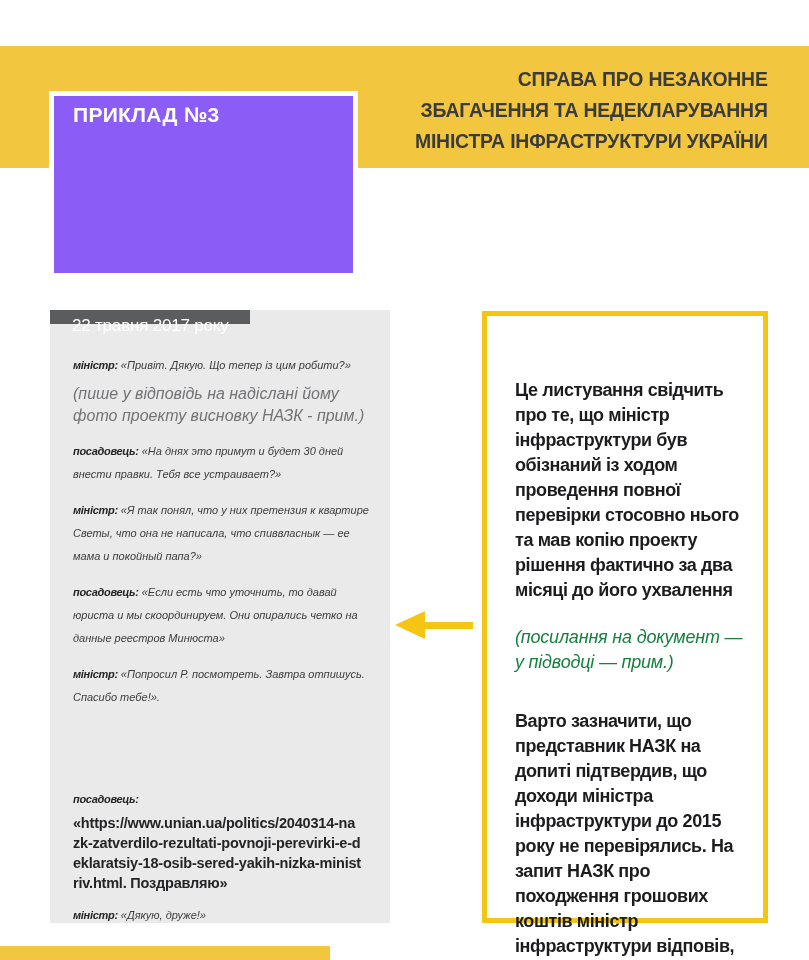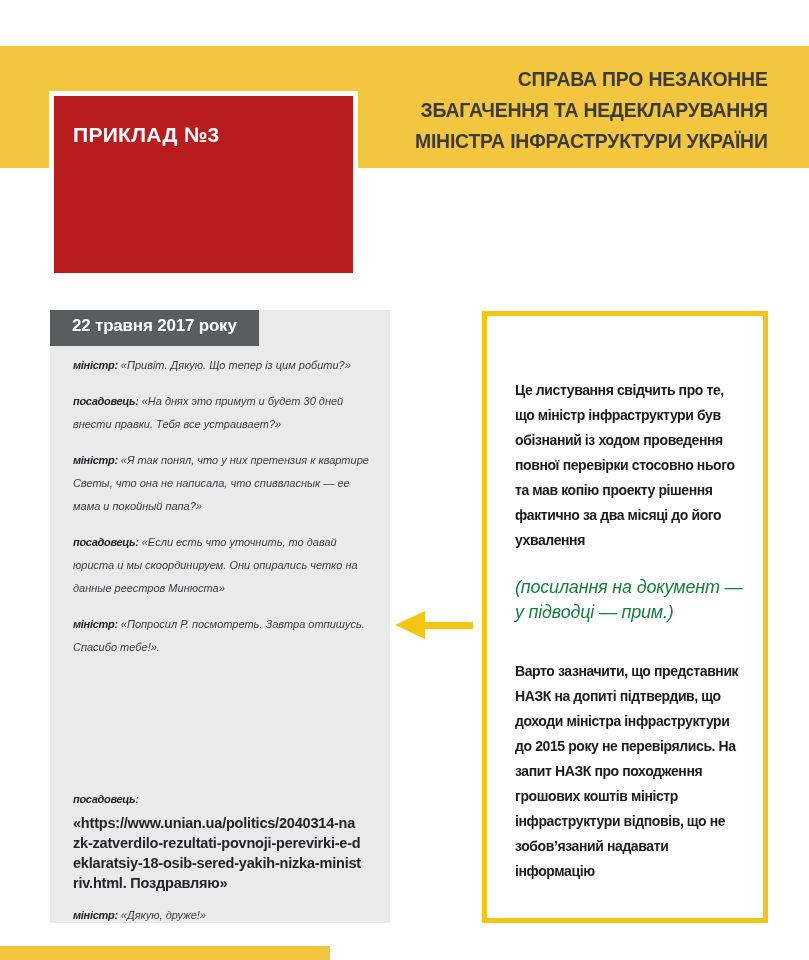--- a/index.html
+++ b/index.html
@@ -15,32 +15,32 @@
   .case-title {
     position:absolute; top:64px; right:41px; text-align:right;
     font-weight:bold; font-size:20px; line-height:31px; color:#3B3B3B;
     white-space:pre-line; letter-spacing:-0.2px;
     transform:scaleX(0.97); transform-origin:right center;
   }
 
   
   .example-box {
     position:absolute; left:49px; top:91px; width:309px; height:187px;
-    box-sizing:border-box; background:#b91c1c; border:5px solid #ffffff;
-    padding:27px 17px 0 19px; color:#ffffff;
+    box-sizing:border-box; background:#8b5cf6; border:5px solid #ffffff;
+    padding:7px 17px 0 19px; color:#ffffff;
   }
   .example-title { font-size:21px; font-weight:bold; letter-spacing:0.3px; }
   .example-desc  { margin-top:15px; font-size:15px; font-weight:bold; line-height:20px; letter-spacing:-0.2px; }
 
   
   .chat { position:absolute; left:50px; top:310px; width:340px; height:613px; background:#EAEAEB; }
   .date-badge {
-    position:absolute; left:0; height:36px; line-height:32px;
+    position:absolute; left:0; height:14px; line-height:32px;
     display:inline-block; padding:0 22px; box-sizing:border-box;
-    background:#5B5C5E; color:#ffffff; font-weight:bold; font-size:17px; letter-spacing:-0.2px;
+    background:#5B5C5E; color:#ffffff; font-weight:normal; font-size:17px; letter-spacing:-0.2px;
     white-space:nowrap;
   }
   .date-badge.first  { top:0; }
   .date-badge.second { top:430px; }
   .msgs  { position:absolute; left:23px; right:16px; }
   .msgs.first  { top:44px; }
   .msgs.second { top:478px; }
   .msg { margin:0 0 13px 0; font-size:11px; line-height:23px; color:#3C3C3E;font-style:italic; }
   .msg .speaker { font-weight:bold; color:#242426; letter-spacing:-0.3px; }
   .note { font-style:italic; color:#737376; font-size:16px; line-height:22px; margin:-7px 0 13px 0; }
@@ -49,21 +49,21 @@
     color:#242426; word-break:break-all; margin:1px 12px 11px 0;
   }
 
   
   .comment-box {
     position:absolute; left:482px; top:311px; width:286px; height:612px;
     box-sizing:border-box; background:#ffffff; border:5px solid #F5C513;
     padding:62px 20px 0 28px;
   }
   .comment-p {
-    margin:0; font-weight:bold; font-size:14px; line-height:25px;
+    margin:0; font-weight:bold; font-size:18px; line-height:25px;
     letter-spacing:-0.4px; color:#1C1C1E;
   }
   .comment-note {
     margin:22px 0 0 0; font-style:italic; font-weight:normal;
     font-size:18px; line-height:25px; letter-spacing:-0.2px; color:#15803d;
   }
   .comment-p.second { margin-top:34px; }
 
   
   .arrow { position:absolute; left:395px; top:611px; width:78px; height:28px; }
@@ -87,20 +87,21 @@
 
   <div class="example-box">
     <div class="example-title">ПРИКЛАД №3</div>
   </div>
 
   <div class="chat">
     <div class="date-badge first">22 травня 2017 року</div>
 
     <div class="msgs first">
       <p class="msg"><span class="speaker">міністр:</span> <span>«Привіт. Дякую. Що тепер із цим робити?»</span></p>
+      <p class="note">(пише у відповідь на надіслані йому фото проекту висновку НАЗК - прим.)</p>
       <p class="msg"><span class="speaker">посадовець:</span> <span>«На днях это примут и будет 30 дней внести правки. Тебя все устраивает?»</span></p>
       <p class="msg"><span class="speaker">міністр:</span> <span>«Я так понял, что у них претензия к квартире Светы, что она не написала, что спиввласнык — ее мама и покойный папа?»</span></p>
       <p class="msg"><span class="speaker">посадовець:</span> <span>«Если есть что уточнить, то давай юриста и мы скоординируем. Они опирались четко на данные реестров Минюста»</span></p>
       <p class="msg"><span class="speaker">міністр:</span> <span>«Попросил Р. посмотреть. Завтра отпишусь. Спасибо тебе!».</span></p>
     </div>
 
 
     <div class="msgs second">
       <p class="msg" style="margin-bottom:2px;"><span class="speaker">посадовець:</span></p>
       <p class="url-msg">«https://www.unian.ua/politics/2040314-nazk-zatverdilo-rezultati-povnoji-perevirki-e-deklaratsiy-18-osib-sered-yakih-nizka-ministriv.html. Поздравляю»</p>

